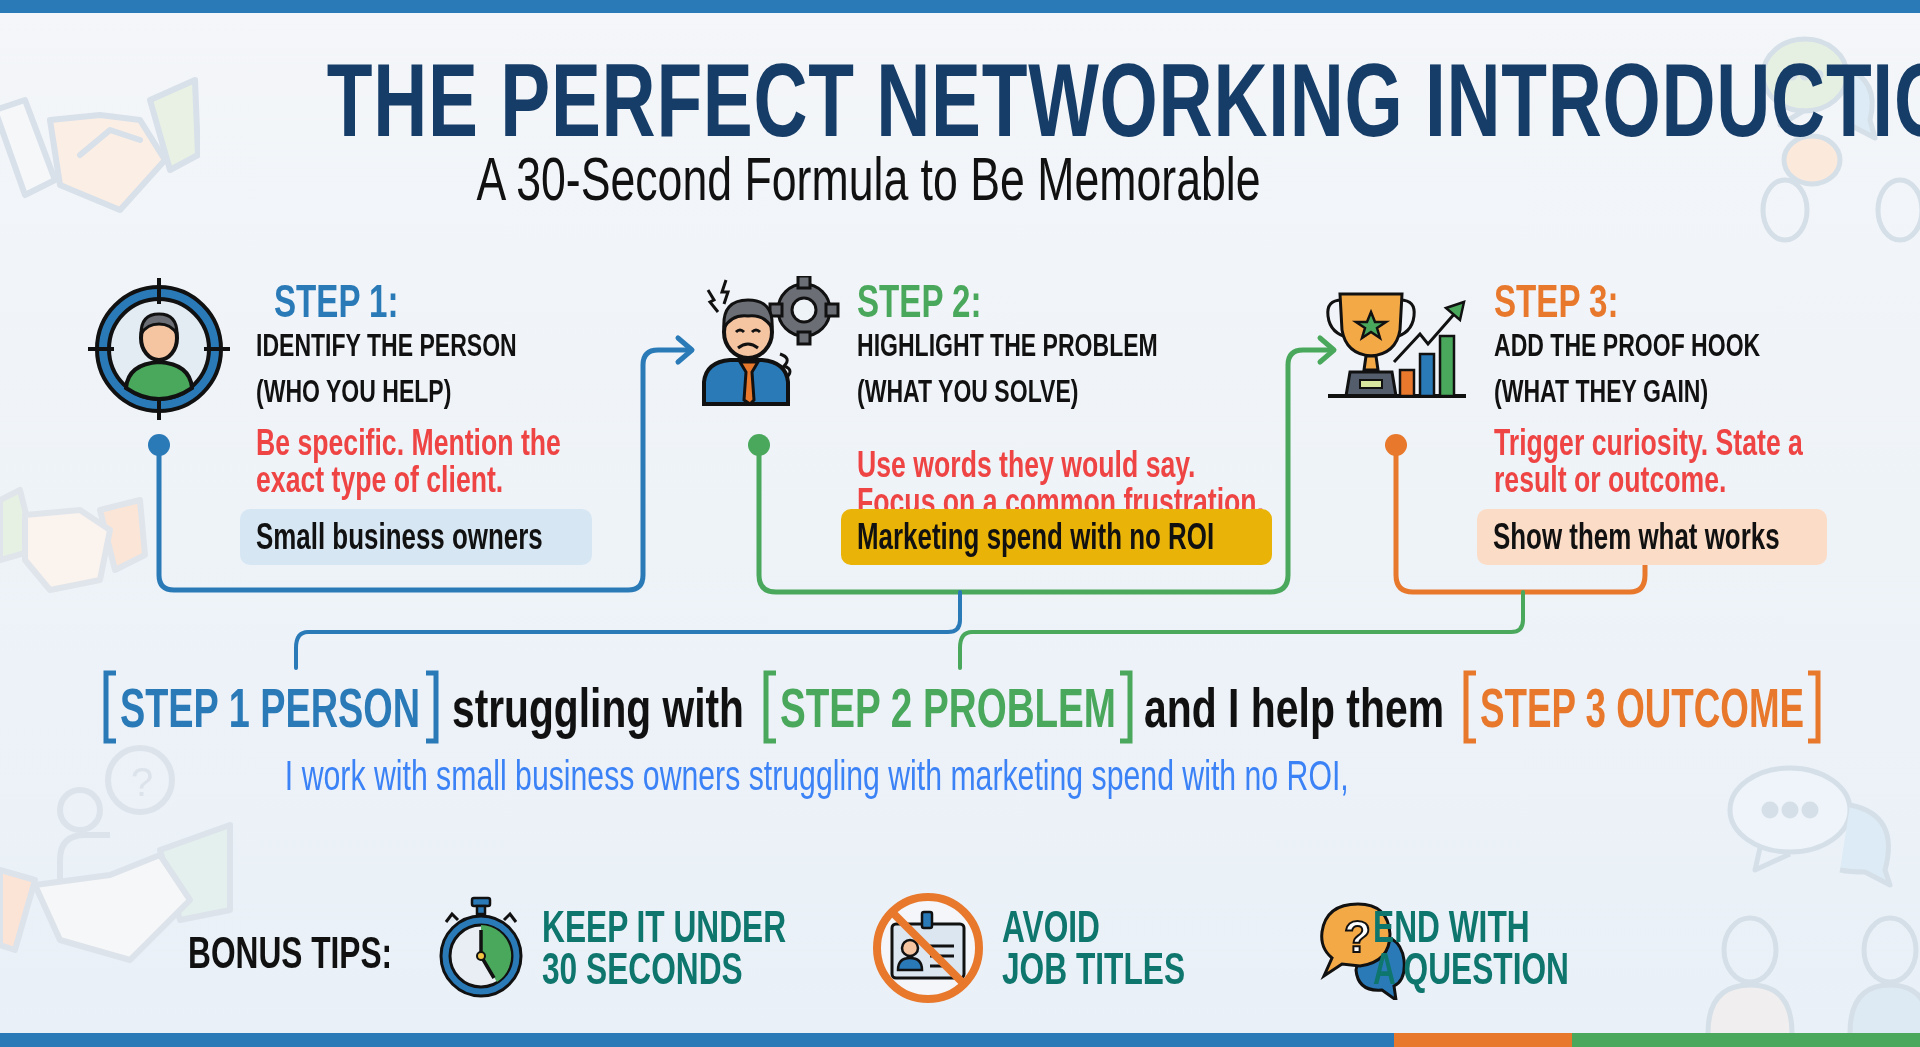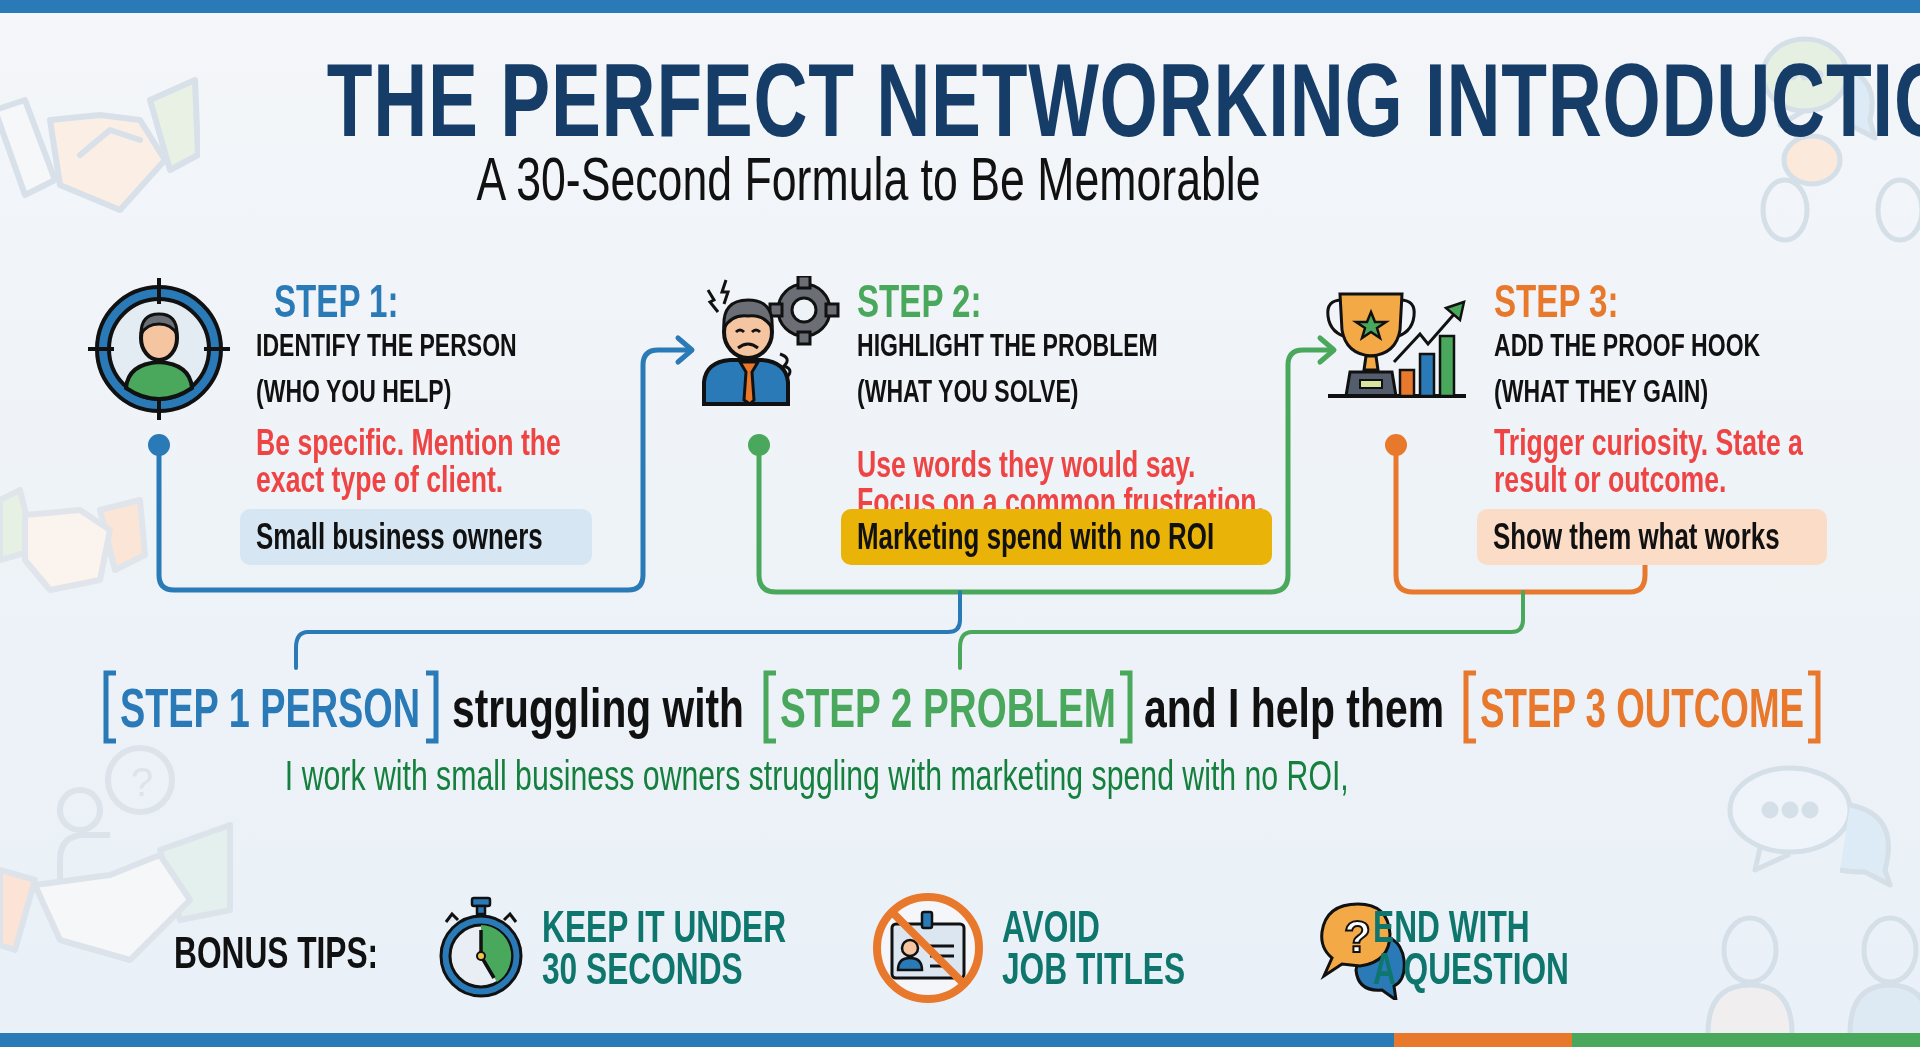--- a/index.html
+++ b/index.html
@@ -22,21 +22,21 @@
   .subtitle span { font-size: 62px; color: #111; line-height: 1; }
 
   .step-label { font-weight: 700; font-size: 46px; line-height: 1; }
   .step-head { font-weight: 700; font-size: 32px; line-height: 46px; color: #111; }
   .step-desc { font-size: 37px; line-height: 37px; color: #ef4444; font-weight: bold; }
   .step-desc span { display: block; }
   .pill { height: 56px; border-radius: 10px; display: flex; align-items: center; padding: 0 16px; box-sizing: border-box; }
   .pill span { font-weight: 700; font-size: 36px; color: #111; }
 
   .formula { left: 0; width: 1920px; top: 672px; height: 70px; display: flex; justify-content: center; align-items: center; }
-  .example { left: 0; width: 1634px; top: 752px; text-align: center; font-size: 42px; line-height: 48px; color: #15803d; }
+  .example { left: 0; width: 1634px; top: 752px; text-align: center; font-size: 42px; line-height: 48px; color: #3b82f6; }
 
   .tips-label { font-weight: 700; font-size: 44px; }
   .tip-text { font-weight: 700; font-size: 44px; line-height: 42px; color: #0f766e; }
   .tip-text span { display: block; }
 </style>
 </head>
 <body>
 
 <div class="abs top-bar"></div>
 
@@ -227,21 +227,21 @@
       <text x="1380" y="60" fill="#e8782c" textLength="324" lengthAdjust="spacingAndGlyphs">STEP 3 OUTCOME</text>
       <path d="M1708 6 L1718 6 L1718 74 L1708 74" stroke="#e8782c" stroke-width="5" fill="none"></path>
     </g>
   </svg>
 </div>
 
 <div class="abs example">
   <div><span class="cond-c">I work with small business owners struggling with marketing spend with no ROI,</span></div>
 </div>
 
-<div class="abs" style="left:174px;top:928px">
+<div class="abs" style="left:188px;top:928px">
   <span class="tips-label cond">BONUS TIPS:</span>
 </div>
 
 <div class="abs" style="left:436px;top:896px">
   <svg width="90" height="104" viewBox="0 0 90 104">
     <rect x="36" y="2" width="18" height="8" rx="2" fill="#2a7ab8" stroke="#111" stroke-width="2.5"></rect>
     <rect x="41" y="10" width="8" height="8" fill="#2a7ab8" stroke="#111" stroke-width="2.5"></rect>
     <path d="M10 26 L16 18 L22 24 M80 26 L74 18 L68 24" stroke="#111" stroke-width="3" fill="#e3ebf3"></path>
     <circle cx="45" cy="60" r="40" fill="#2a7ab8" stroke="#111" stroke-width="3"></circle>
     <circle cx="45" cy="60" r="31" fill="#e9eef4" stroke="#111" stroke-width="3"></circle>

